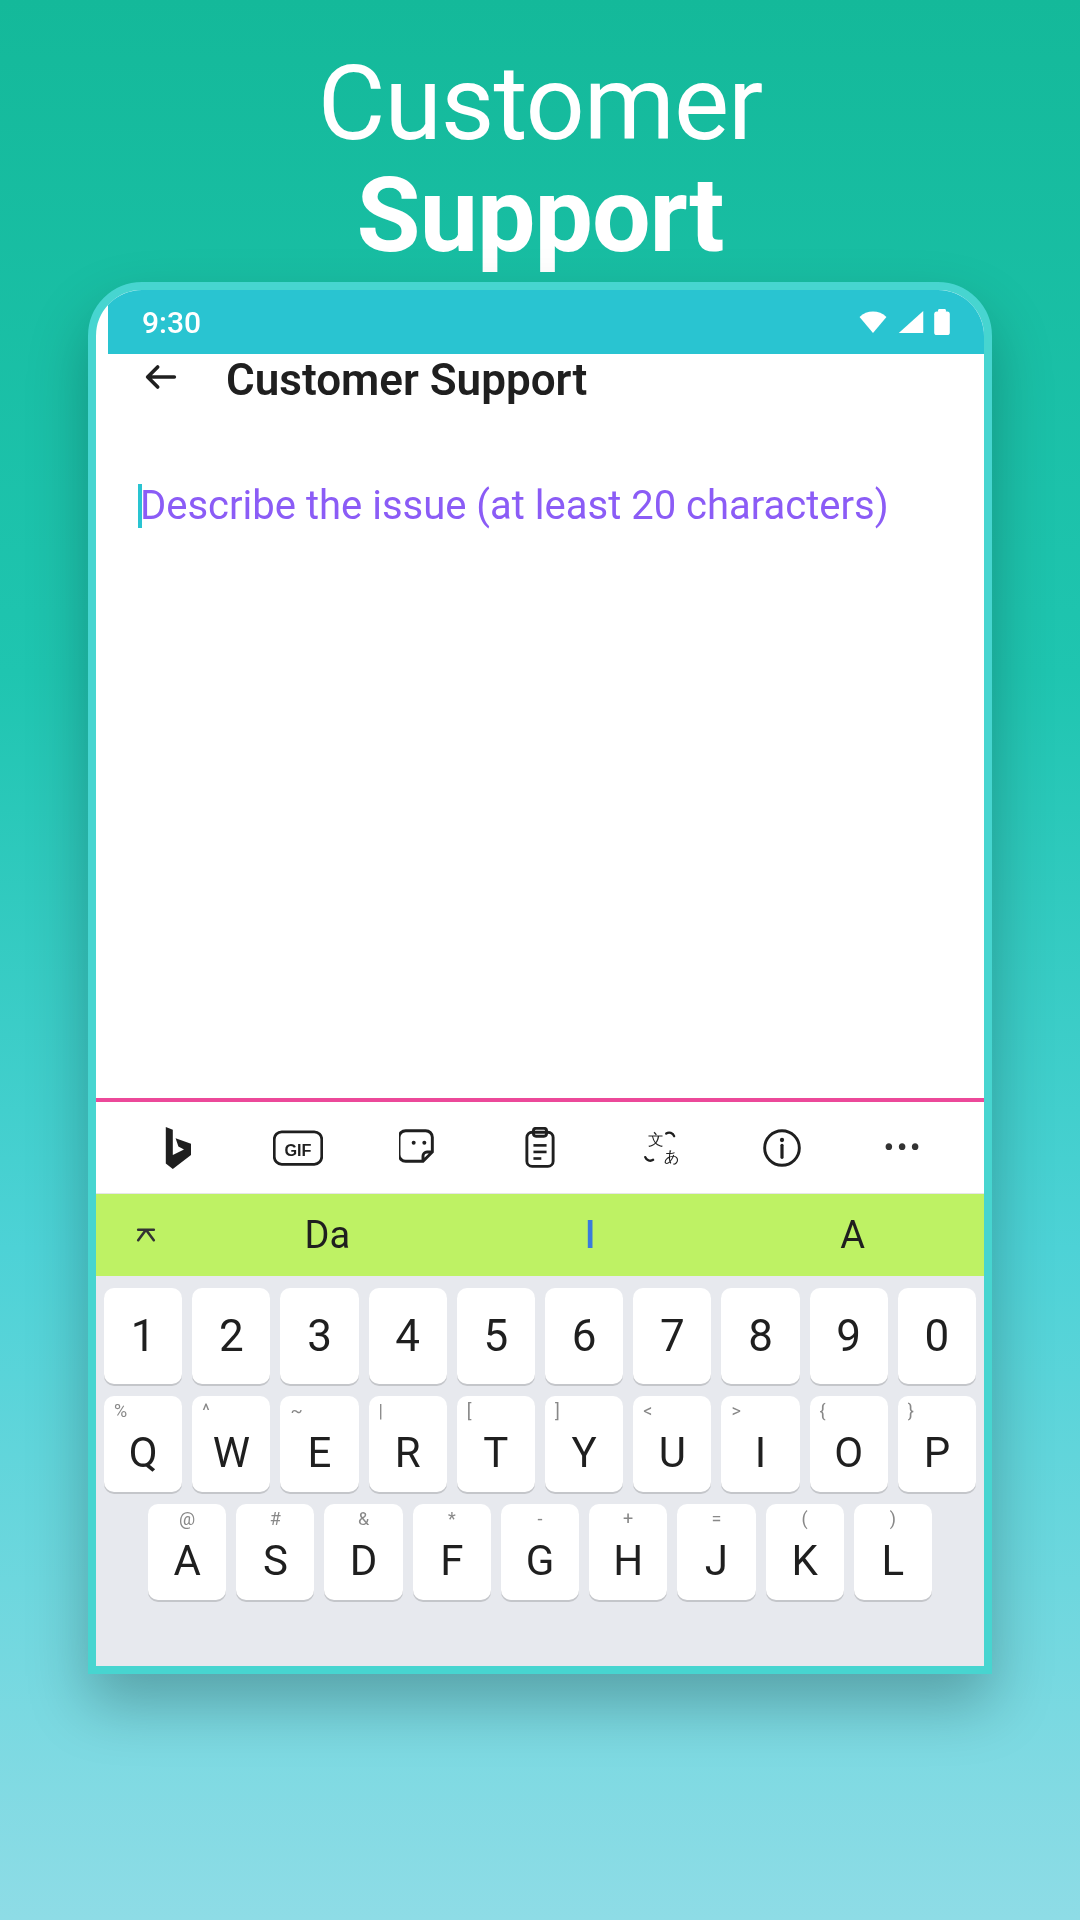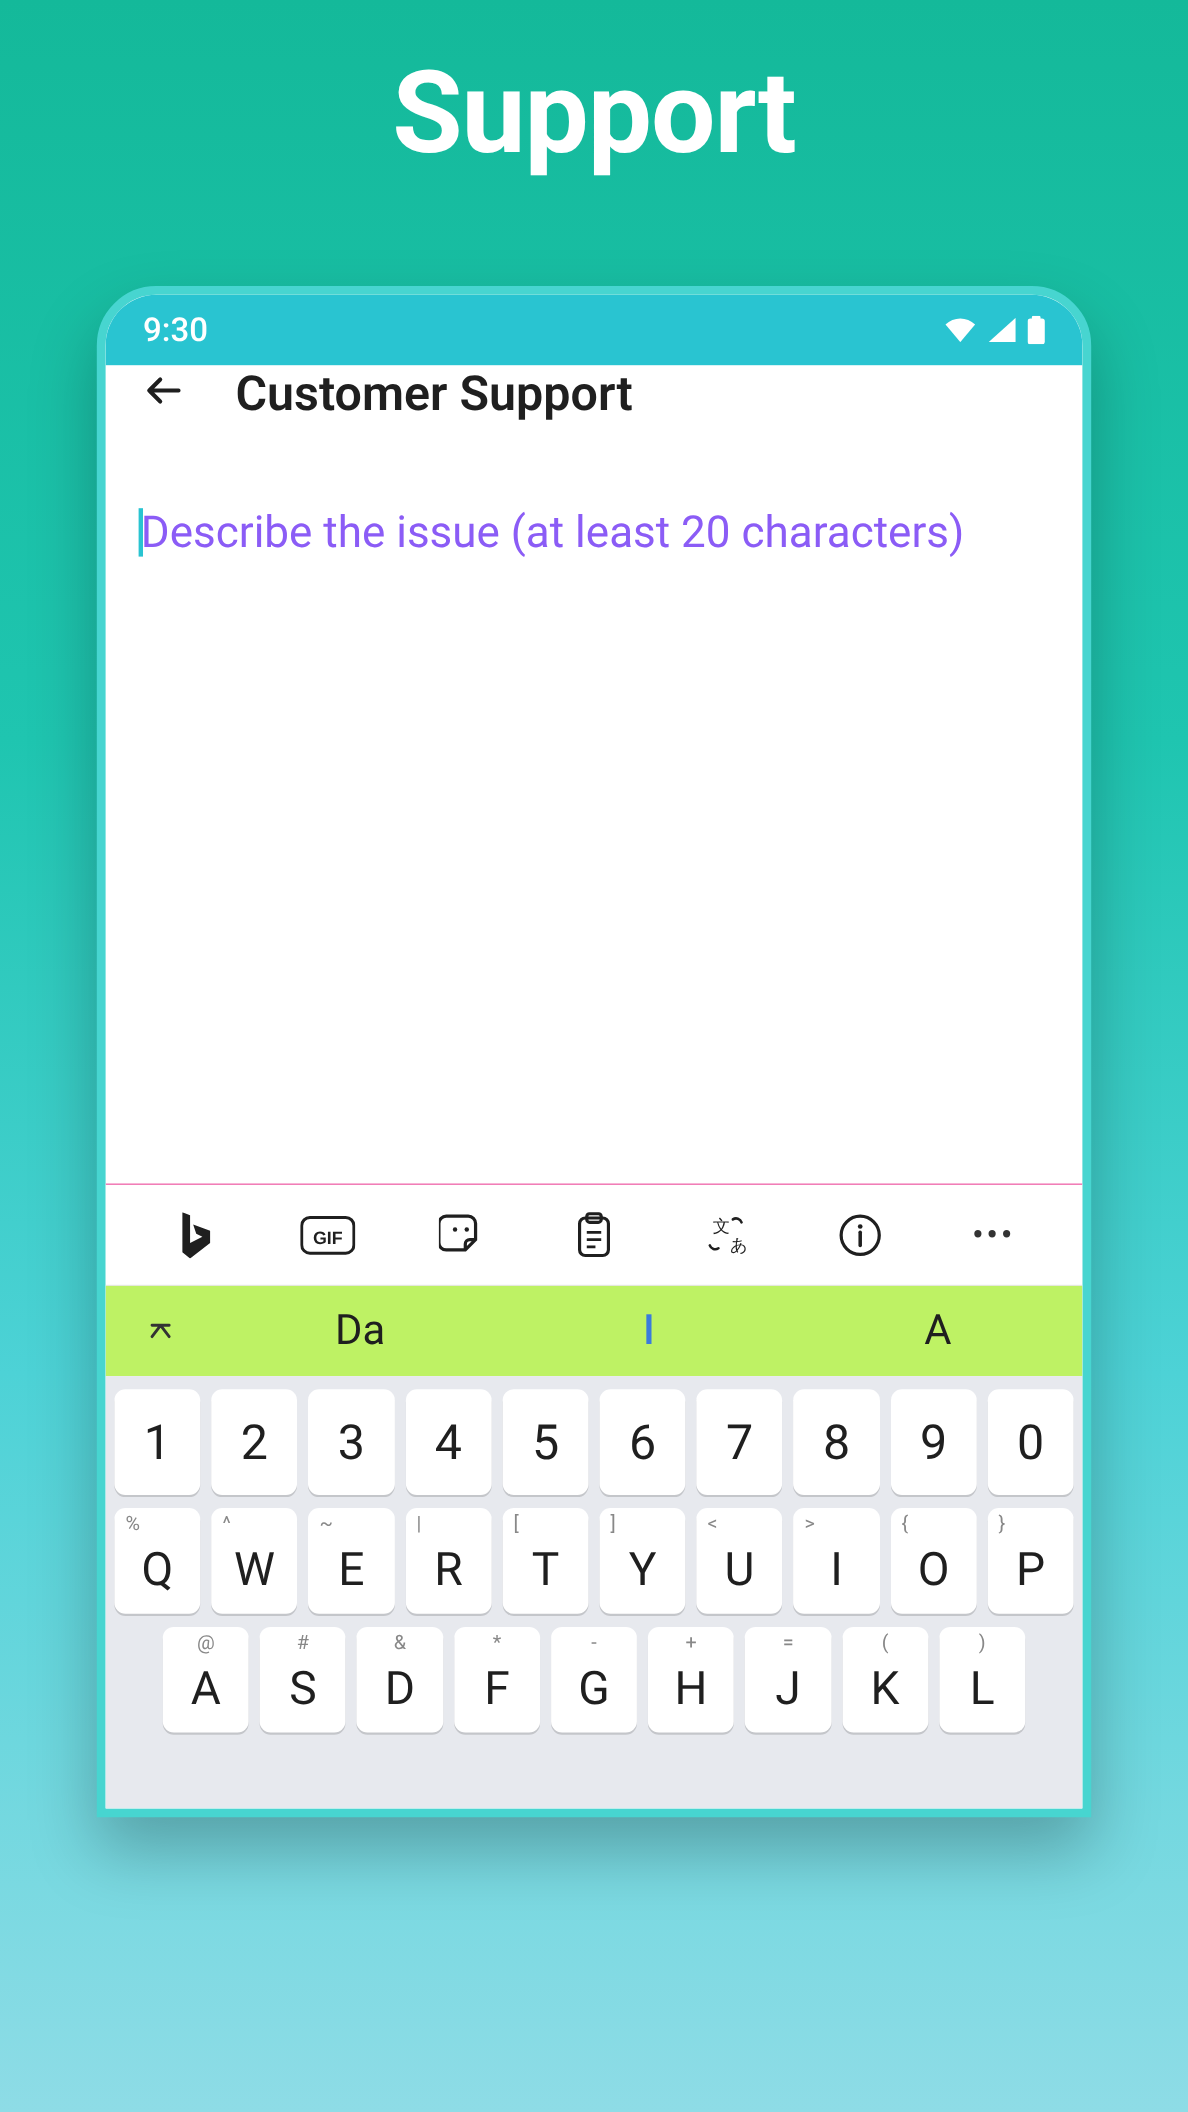--- a/index.html
+++ b/index.html
@@ -12,27 +12,28 @@
   .hero-title {
     text-align: center;
     color: #fff;
     padding-top: 48px;
     line-height: 1.08;
   }
   .hero-title .line1 { font-size: 104px; font-weight: 400; letter-spacing: -1px; }
   .hero-title .line2 { font-size: 104px; font-weight: 700; letter-spacing: -1px; }
   .phone {
     position: absolute;
-    left: 88px; top: 260px;
+    left: 88px; top: 282px;
     width: 904px; height: 1392px;
     background: #fff;
     border: 8px solid #47d5d0;
     border-radius: 54px 54px 0 0;
     overflow: hidden;
     box-shadow: 0 30px 60px rgba(0,0,0,0.25);
+    padding-left: 12px;
   }
   .statusbar {
     height: 64px;
     background: #29c4d1;
     display: flex; align-items: center; justify-content: space-between;
     padding: 0 34px;
     color: #fff;
   }
   .statusbar .time { font-size: 30px; font-weight: 500; }
   .statusbar .icons { display: flex; align-items: center; gap: 10px; }
@@ -56,21 +57,21 @@
   .send-btn {
     position: absolute; left: 38px; right: 30px; top: 706px;
     height: 80px;
     background: #f1f1f3;
     display: flex; align-items: center; justify-content: center;
     font-size: 36px; color: #a9a9ad; font-weight: 400;
     border-radius: 4px;
   }
   .kb {
     position: absolute; left: 0; right: 0; top: 808px; bottom: 0;
-    border-top: 1px solid #ec4899;
+    border-top: 4px solid #ec4899;
     background: #fff;
     display: flex; flex-direction: column;
   }
   .kb-toolbar {
     height: 92px;
     display: flex; align-items: center; justify-content: space-around;
     padding: 0 20px;
     border-bottom: 1px solid #e6e6e6;
   }
   .kb-toolbar .tb-item { width: 56px; height: 56px; display:flex; align-items:center; justify-content:center; }
@@ -108,20 +109,21 @@
   .key .alt { position:absolute; top:4px; font-size:18px; color:#888; }
   .key .alt.left { left:10px; }
   .key .alt.center { left:50%; transform:translateX(-50%); }
   .row1 .key .main { padding-top:0; font-size:44px; }
 </style>
 </head>
 <body>
 
 <div class="bg">
   <div class="hero-title">
+    <div class="line1">Customer</div>
     <div class="line2">Support</div>
   </div>
 
   <div class="phone">
     <div class="statusbar">
       <div class="time">9:30</div>
       <div class="icons">
         <svg width="30" height="22" viewBox="0 0 24 18">
             <path fill="#fff" d="M12 18 L1 5 C7 -1 17 -1 23 5 Z"></path>
           </svg>

